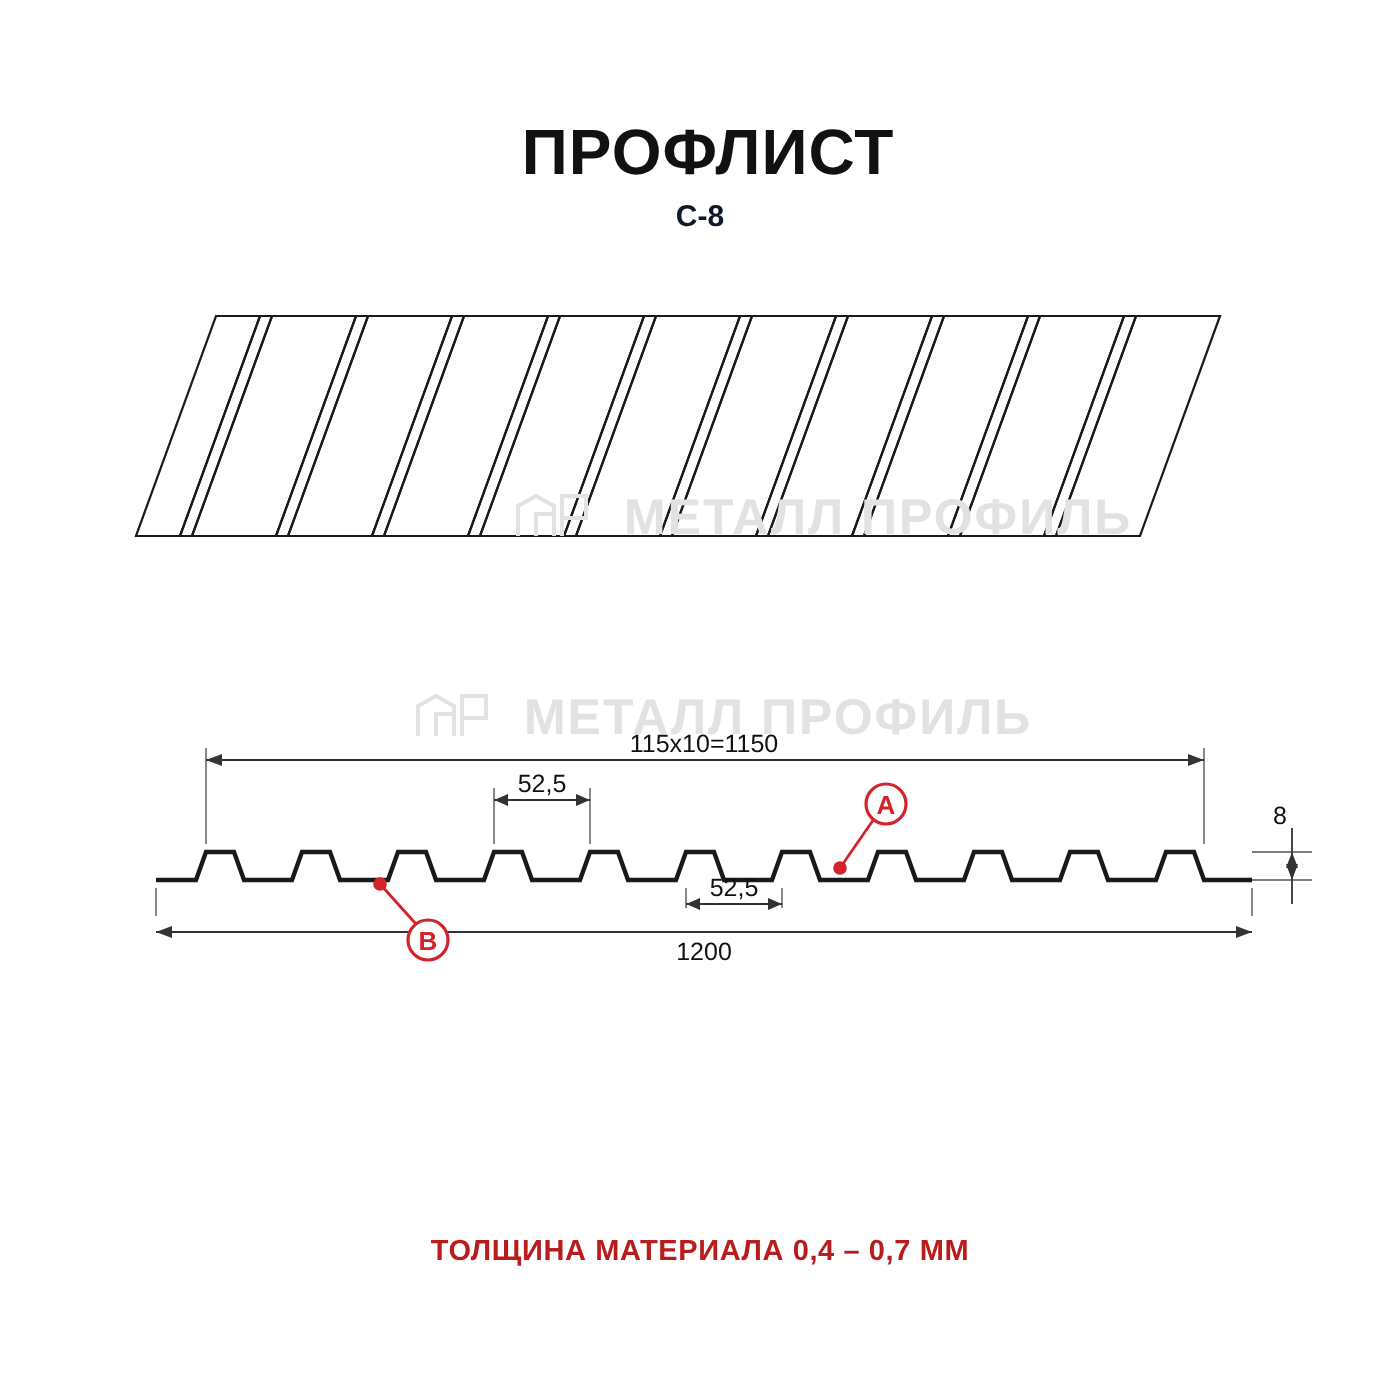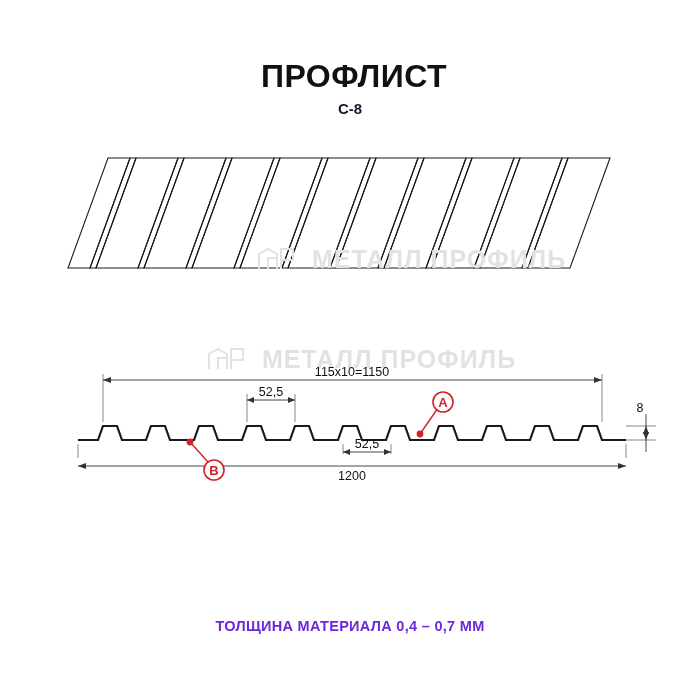--- a/index.html
+++ b/index.html
@@ -45,21 +45,21 @@
   }
   .footer-note {
     position: absolute;
     top: 618px;
     left: 0;
     width: 700px;
     text-align: center;
     font-size: 14.5px;
     font-weight: bold;
     letter-spacing: 0.3px;
-    color: #6d28d9;
+    color: #b91c1c;
   }
   .iso-wrap {
     position: absolute;
     top: 140px;
     left: 60px;
     width: 580px;
     height: 175px;
   }
   .section-wrap {
     position: absolute;

